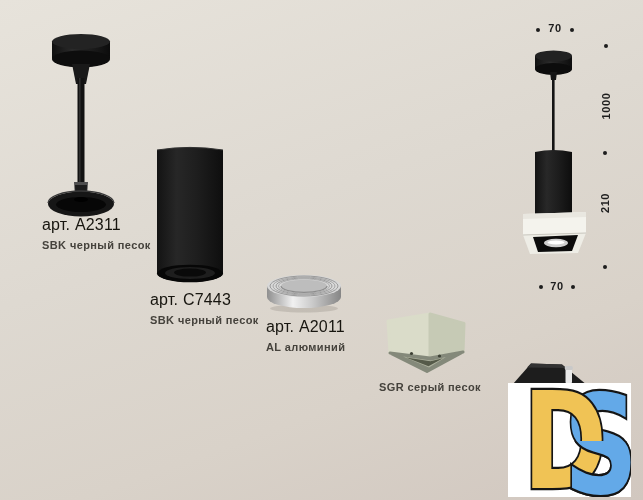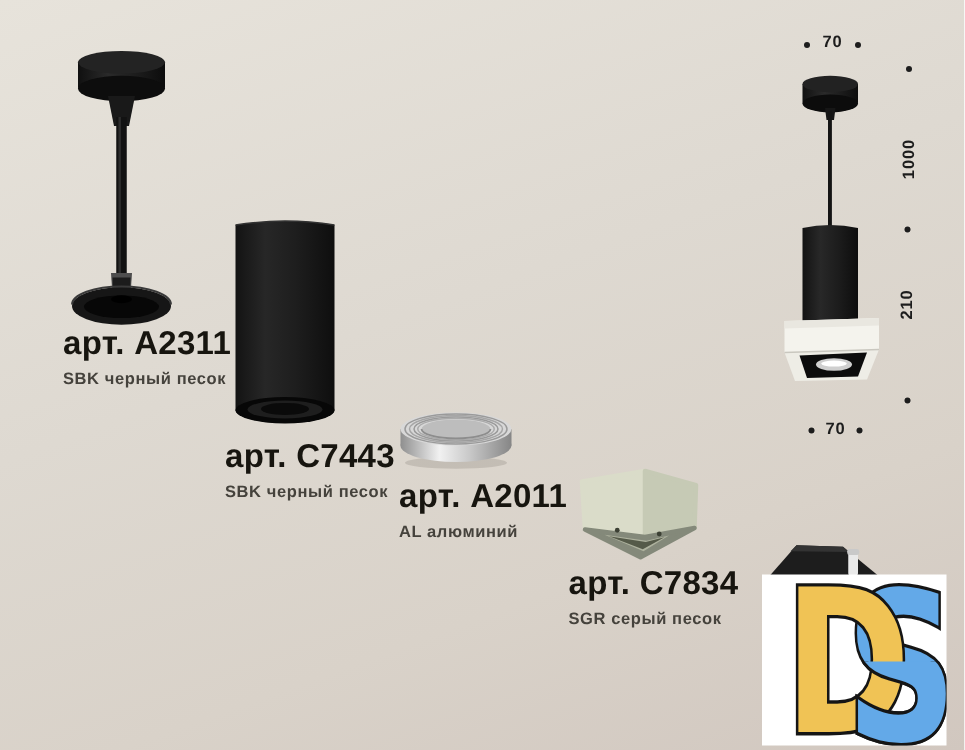--- a/index.html
+++ b/index.html
@@ -3,21 +3,21 @@
 <meta charset="utf-8">
 <style>
   html,body{margin:0;padding:0;}
   #stage{
     position:relative;width:643px;height:500px;overflow:hidden;
     background:linear-gradient(160deg,#e7e3db 0%,#ded9d1 42%,#d9d2c9 72%,#d1c7bf 100%);
     font-family:"Liberation Sans",sans-serif;
   }
   .abs{position:absolute;}
   .label{position:absolute;}
-  .code{font-size:22px;font-weight:700;color:#17150f;letter-spacing:.2px;white-space:nowrap;}
+  .code{font-size:16px;font-weight:400;color:#17150f;letter-spacing:.2px;white-space:nowrap;}
   .finish{font-size:11px;font-weight:700;color:#45423c;margin-top:5px;letter-spacing:.4px;white-space:nowrap;}
   .dim-dot{position:absolute;width:4px;height:4px;border-radius:50%;background:#1d1d1d;}
   .dim-label{
     position:absolute;font-size:11px;font-weight:700;color:#1d1d1d;
     letter-spacing:.6px;text-align:center;white-space:nowrap;
   }
   .dim-vert{width:44px;height:14px;display:flex;align-items:center;justify-content:center;
     transform:rotate(-90deg);}
   svg{display:block;}
   .logo-box{position:absolute;left:508px;top:383px;width:123px;height:114px;background:#ffffff;}
@@ -114,21 +114,20 @@
       <path d="M5,11 L47,4 L47,48 L7,43 Z" fill="#dadcc9" stroke="#dadcc9" stroke-width="3"></path>
       <path d="M47,4 L81,13.5 L80,42 L47,48 Z" fill="#c6cab5" stroke="#c6cab5" stroke-width="3"></path>
       <path d="M7,43 L47,48 L80,42 L44,61.5 Z" fill="#84897a" stroke="#84897a" stroke-width="3"></path>
       <path d="M20,46.5 L48,50.5 L63,47 L46,57.5 Z" fill="#aeb29e"></path>
       <path d="M23,47.5 L47.5,51.3 L60,48.2 L45.5,56.2 Z" fill="#555a49"></path>
       <circle cx="28.5" cy="43.5" r="1.6" fill="#3c4034"></circle>
       <circle cx="56.5" cy="46" r="1.6" fill="#3c4034"></circle>
     </g>
   </svg>
   <div class="label" style="left:379px;top:376px">
-    <div class="code">арт. C7834</div>
     <div class="finish">SGR серый песок</div>
   </div>
 
   <svg class="abs" style="left:516px;top:44px" width="80" height="216" viewBox="0 0 80 216">
     <defs>
       <linearGradient id="canopy5" x1="0" y1="0" x2="1" y2="0">
         <stop offset="0" stop-color="#111"></stop>
           <stop offset="0.4" stop-color="#2b2b2b"></stop>
           <stop offset="1" stop-color="#0d0d0d"></stop>
       </linearGradient>

